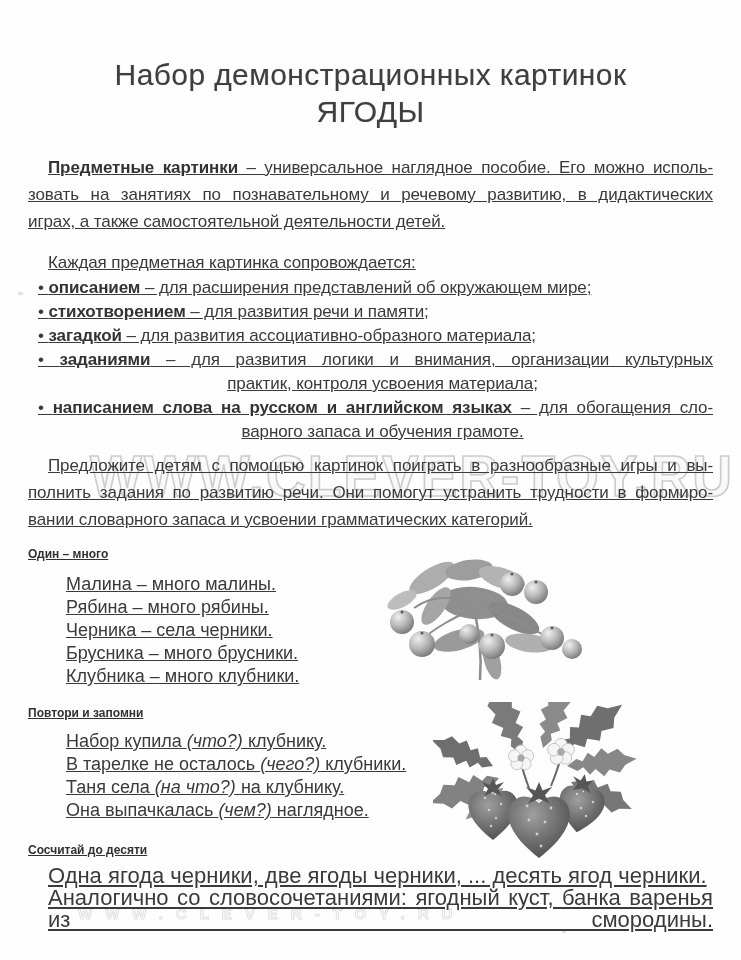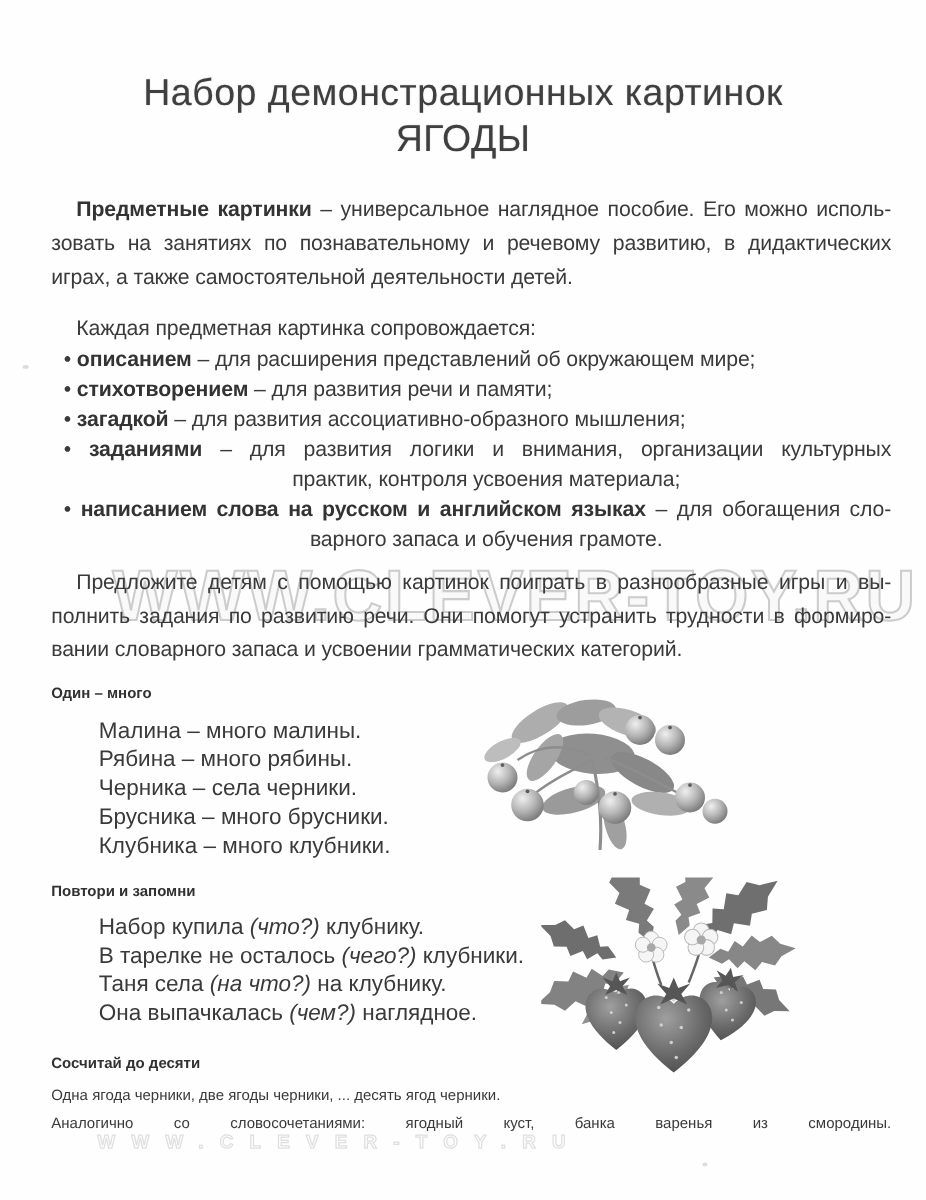--- a/index.html
+++ b/index.html
@@ -2,33 +2,33 @@
 <html lang="ru"><head>
 <meta charset="utf-8">
 <style>
   html,body{margin:0;padding:0;background:#ffffff;}
   .page{
     position:relative;width:741px;height:960px;margin:0 auto;
     background:#fefefe;overflow:hidden;
     font-family:"Liberation Sans","DejaVu Sans",sans-serif;
     color:#3a3a3a;
   }
-  .blk{position:absolute;left:41px;right:28px;z-index:2;}
+  .blk{position:absolute;left:28px;right:28px;z-index:2;text-decoration:underline;}
   .ln{white-space:normal;}
   .j{text-align:justify;text-align-last:justify;}
   .ind{text-indent:20px;}
   .bul{padding-left:24px;text-indent:-14px;}
   .cont{padding-left:24px;text-align:center;}
   .b{font-weight:700;color:#333;}
   .i{font-style:italic;}
   .p{font-size:17px;line-height:27px;letter-spacing:-0.1px;}
   .bullets{font-size:17px;line-height:24px;letter-spacing:-0.1px;}
   .h{font-size:12px;font-weight:700;color:#313131;}
   .list{font-size:18px;line-height:23px;margin-left:38px;}
-  .list2{font-size:12px;line-height:22px;}
+  .list2{font-size:22px;line-height:22px;margin-left:20px;}
   .title{
     position:absolute;top:56px;left:0;right:0;z-index:2;
     text-align:center;font-weight:400;font-size:30px;line-height:37px;
     color:#3f3f3f;letter-spacing:0.4px;
     text-shadow:0 0 1px rgba(63,63,63,0.35);
   }
   .wm-main{
     position:absolute;top:444px;left:90px;z-index:1;
     font-size:55px;font-weight:700;letter-spacing:2px;white-space:nowrap;
     color:rgba(205,205,205,0.10);
@@ -66,21 +66,21 @@
       <div class="ln"><span>играх, а также самостоятельной деятельности детей.</span></div>
     </div>
 
   <div class="blk p" style="top:249px;">
       <div class="ln ind"><span>Каждая предметная картинка сопровождается:</span></div>
     </div>
 
   <div class="blk bullets" style="top:276px;">
       <div class="ln bul"><span>• </span><span class="b">описанием</span><span> – для расширения представлений об окружающем мире;</span></div>
       <div class="ln bul"><span>• </span><span class="b">стихотворением</span><span> – для развития речи и памяти;</span></div>
-      <div class="ln bul"><span>• </span><span class="b">загадкой</span><span> – для развития ассоциативно-образного мышления;</span></div>
+      <div class="ln bul"><span>• </span><span class="b">загадкой</span><span> – для развития ассоциативно-образного материала;</span></div>
       <div class="ln j bul"><span>• </span><span class="b">заданиями</span><span> – для развития логики и внимания, организации культурных</span></div>
       <div class="ln cont"><span>практик, контроля усвоения материала;</span></div>
       <div class="ln j bul"><span>• </span><span class="b">написанием слова на русском и английском языках</span><span> – для обогащения сло-</span></div>
       <div class="ln cont"><span>варного запаса и обучения грамоте.</span></div>
     </div>
 
   <div class="blk p" style="top:452px;">
       <div class="ln j ind"><span>Предложите детям с помощью картинок поиграть в разнообразные игры и вы-</span></div>
       <div class="ln j"><span>полнить задания по развитию речи. Они помогут устранить трудности в формиро-</span></div>
       <div class="ln"><span>вании словарного запаса и усвоении грамматических категорий.</span></div>

